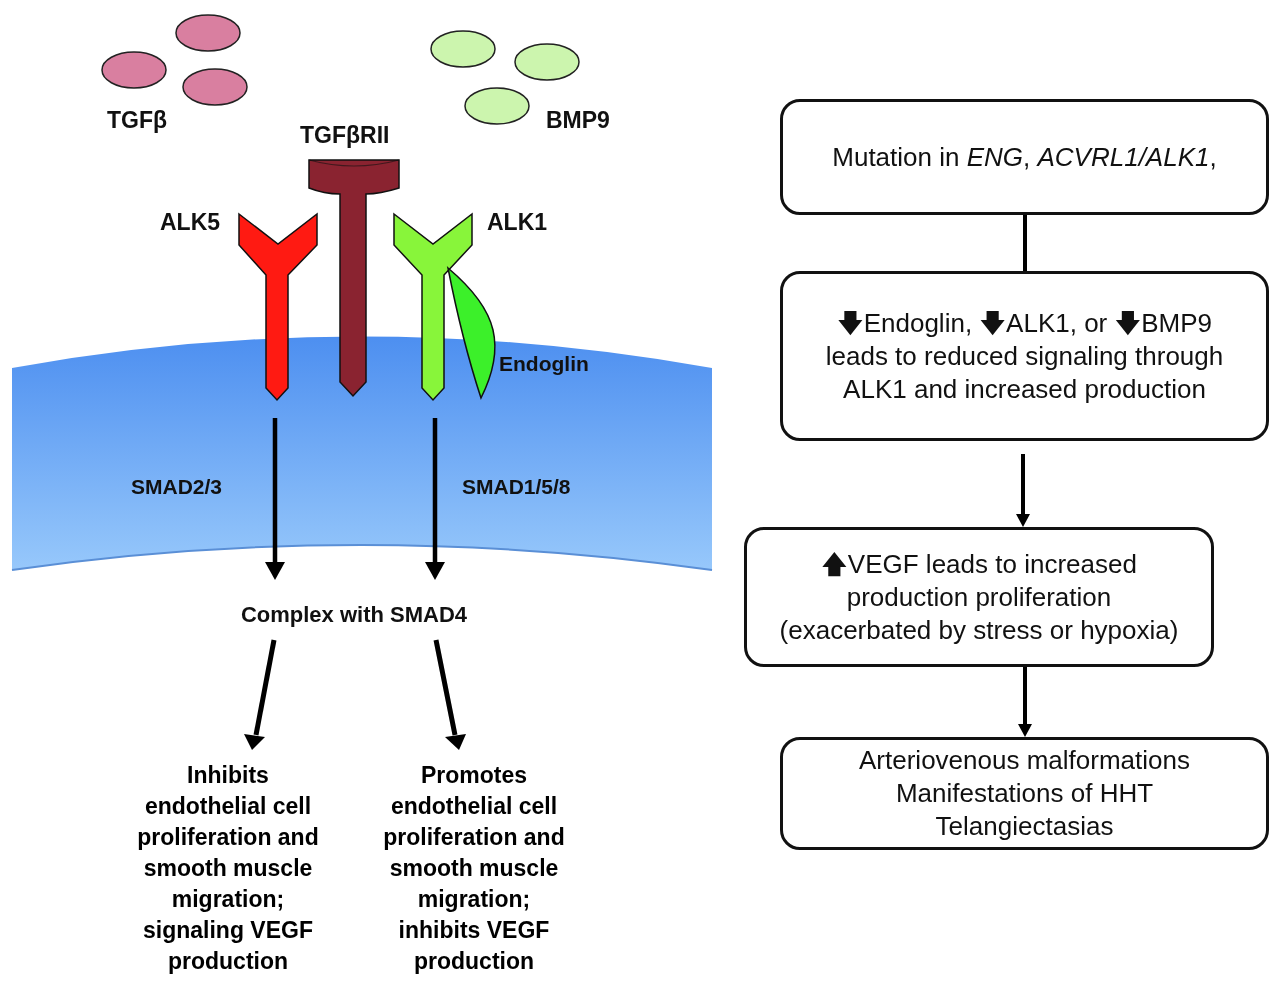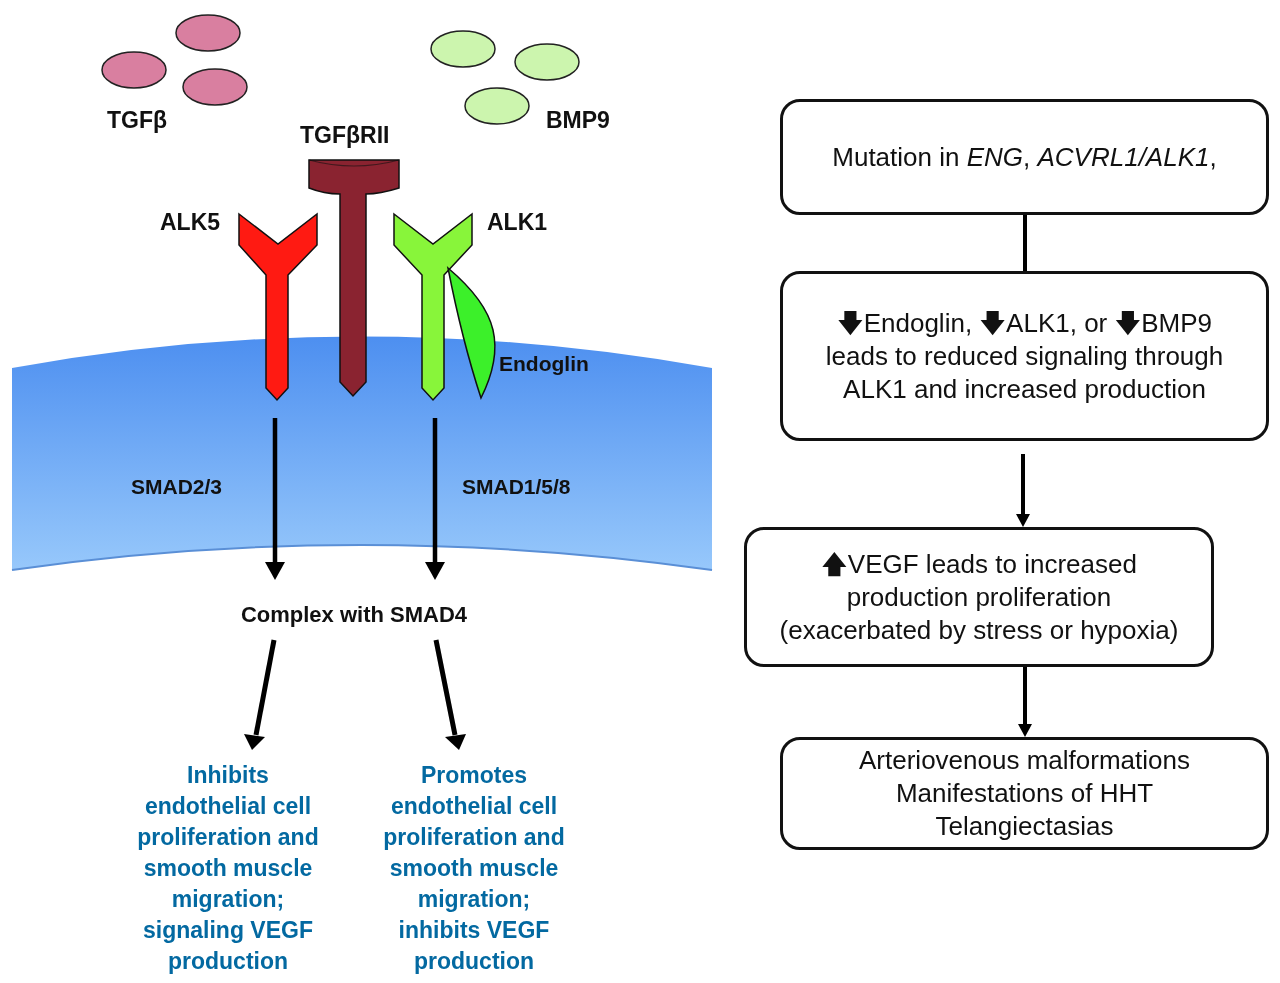--- a/index.html
+++ b/index.html
@@ -3,21 +3,21 @@
 <meta charset="utf-8">
 <style>
   html, body { margin: 0; padding: 0; background: #ffffff; }
   body { width: 1280px; height: 983px; position: relative; overflow: hidden; font-family: "Liberation Sans", sans-serif; color: #111; }
   svg#diagram { position: absolute; left: 0; top: 0; }
   .lbl { font-family: "Liberation Sans", sans-serif; font-weight: bold; fill: #111; }
   .box { position: absolute; border: 3px solid #111; border-radius: 20px; background: #fff; box-sizing: border-box;
          display: flex; flex-direction: column; align-items: center; justify-content: center; text-align: center;
          font-size: 26px; line-height: 33px; color: #111; font-family: "Liberation Sans", sans-serif; }
   .box i { font-style: italic; }
-  .outcome { position: absolute; text-align: center; font-weight: bold; font-size: 23px; line-height: 31px; color: #0369a1;
+  .outcome { position: absolute; text-align: center; font-weight: bold; font-size: 23px; line-height: 31px; color: #000000;
              font-family: "Liberation Sans", sans-serif; }
   .line { display: block; }
 </style>
 </head>
 <body>
 
 <svg id="diagram" width="1280" height="983" viewBox="0 0 1280 983">
   <defs>
     <linearGradient id="memGrad" x1="0" y1="0" x2="0" y2="1">
       <stop offset="0" stop-color="#4d8ff0"></stop>

